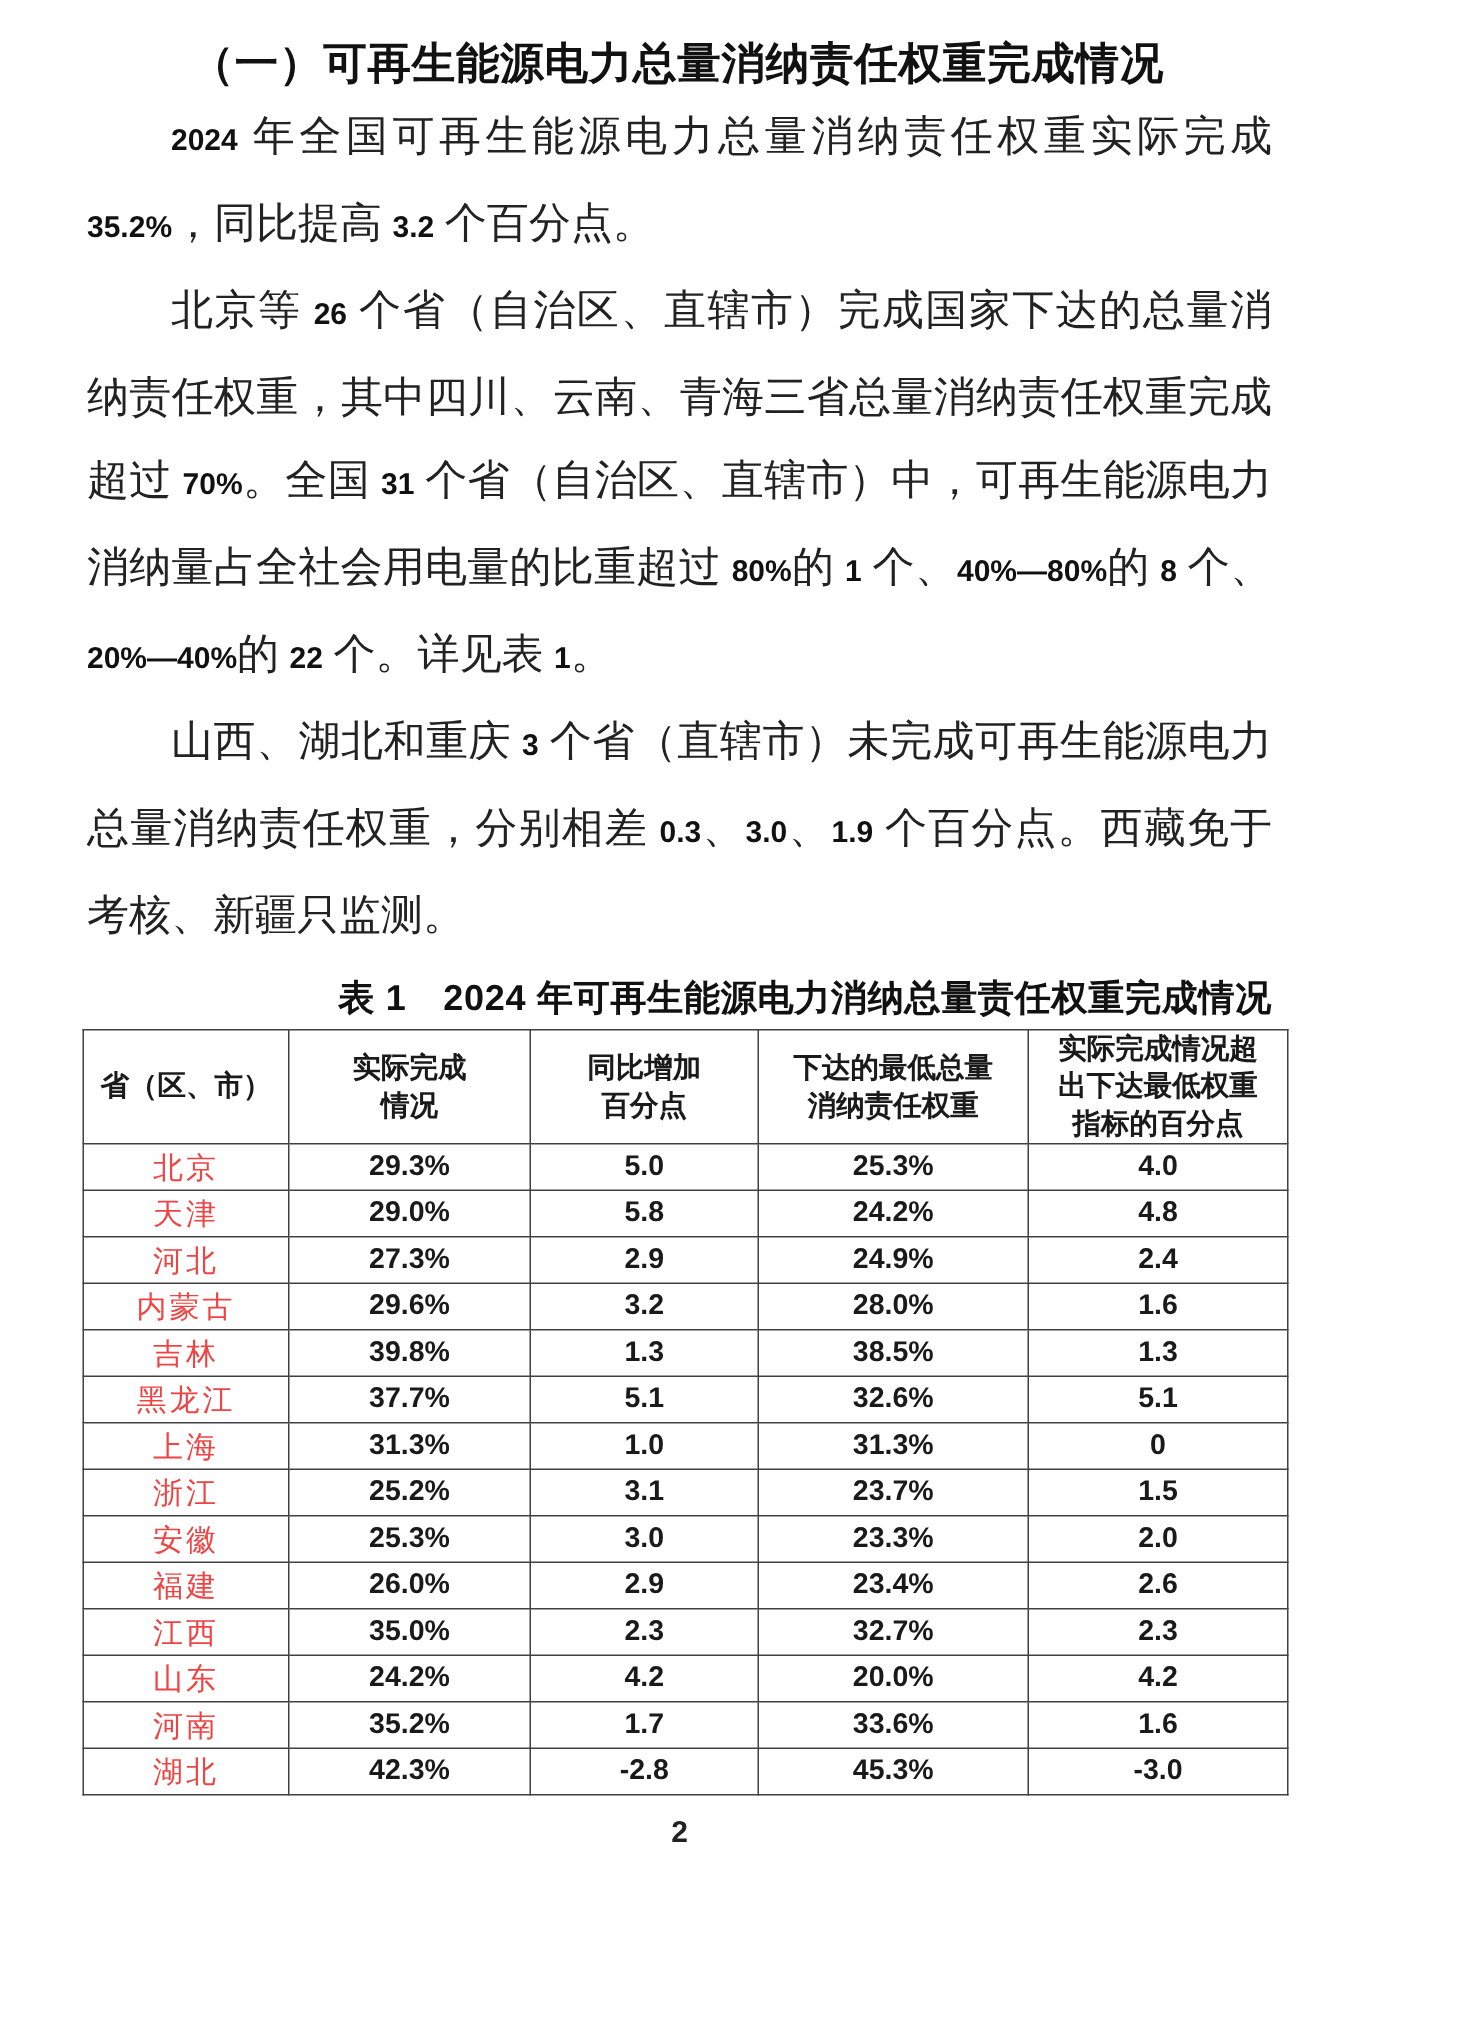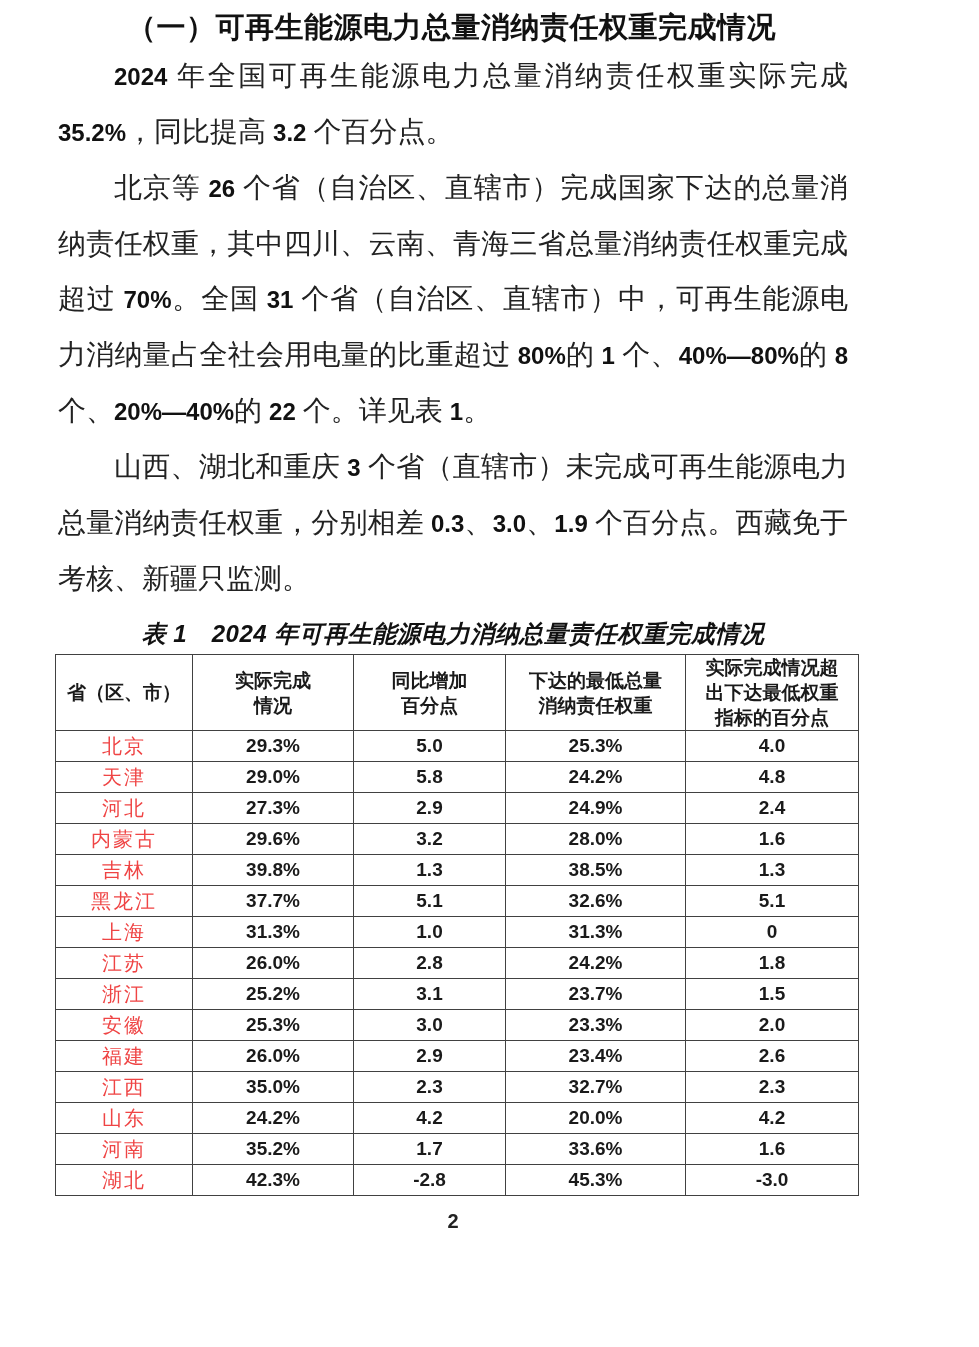--- a/index.html
+++ b/index.html
@@ -5,21 +5,21 @@
   html, body { margin: 0; padding: 0; background: #ffffff; }
   body {
     width: 979px; height: 1347px;
     font-family: "Liberation Serif", "DejaVu Serif", serif;
     color: #1c1c1c;
     overflow: hidden;
   }
   .page {
     box-sizing: border-box;
     width: 979px; height: 1347px;
-    padding: 6px 131px 0 58px;
+    padding: 22px 131px 0 58px;
     position: relative;
   }
   .heading {
     margin: 0;
     padding-left: 69px;
     font-family: "Liberation Sans", "DejaVu Sans", sans-serif;
     font-weight: bold;
     font-size: 29px;
     line-height: 42px;
     color: #111;
@@ -30,33 +30,32 @@
     font-size: 28px;
     line-height: 55px;
     text-align: justify;
     text-justify: inter-ideograph;
     text-indent: 2em;
     color: #222;
   }
   .para b {
     font-family: "Liberation Sans", "DejaVu Sans", sans-serif;
     font-weight: bold;
-    font-size: 24px;
+    font-size: 20px;
     color: #111;
   }
   .table-title {
     margin: 10px 0 0 0;
     font-family: "Liberation Sans", "DejaVu Sans", sans-serif;
     font-weight: bold;
     font-size: 24px;
     line-height: 36px;
-    text-align: center;
+    text-align: right;
     color: #111;
     letter-spacing: 0.5px;
-    font-style: italic;
   }
   table.data-table {
     border-collapse: collapse;
     table-layout: fixed;
     width: 803px;
     margin-left: -3px;
     margin-top: 2px;
   }
   .data-table th, .data-table td {
     border: 1.5px solid #414141;
@@ -176,27 +175,20 @@
           <td class="num">5.1</td>
         </tr>
         <tr>
           <td class="province">上海</td>
           <td class="num">31.3%</td>
           <td class="num">1.0</td>
           <td class="num">31.3%</td>
           <td class="num">0</td>
         </tr>
         <tr>
-          <td class="province">江苏</td>
-          <td class="num">26.0%</td>
-          <td class="num">2.8</td>
-          <td class="num">24.2%</td>
-          <td class="num">1.8</td>
-        </tr>
-        <tr>
           <td class="province">浙江</td>
           <td class="num">25.2%</td>
           <td class="num">3.1</td>
           <td class="num">23.7%</td>
           <td class="num">1.5</td>
         </tr>
         <tr>
           <td class="province">安徽</td>
           <td class="num">25.3%</td>
           <td class="num">3.0</td>

